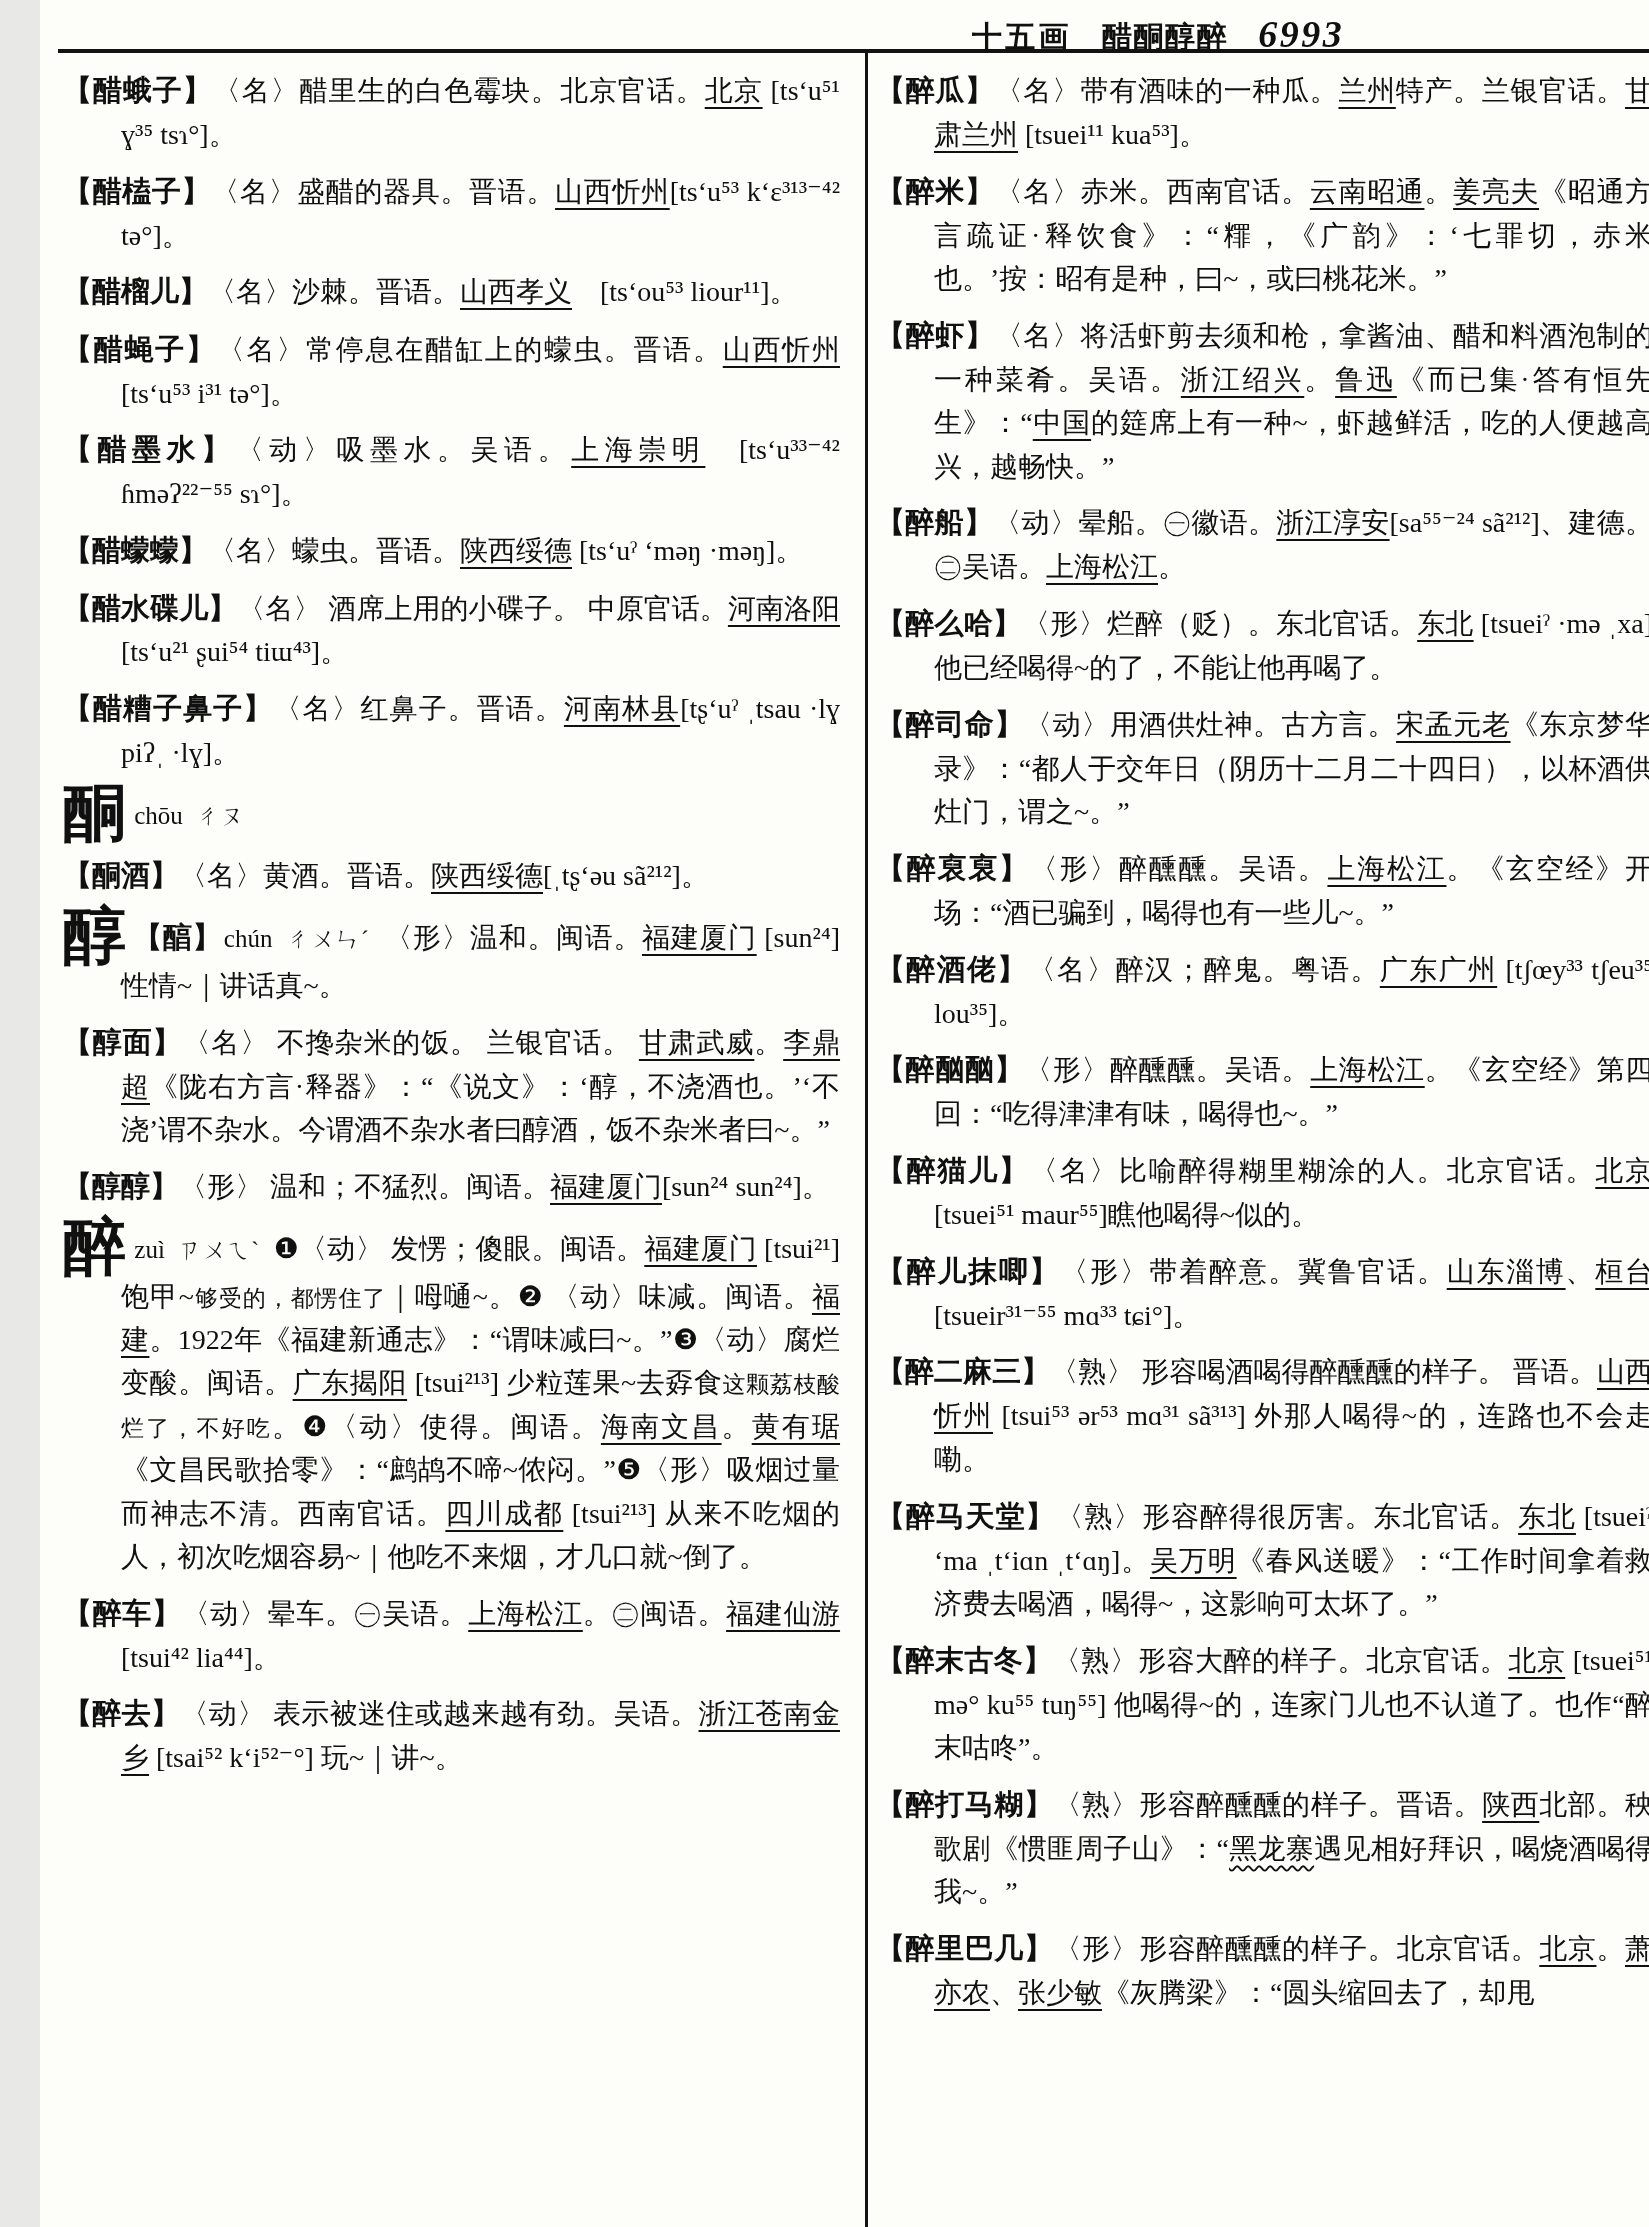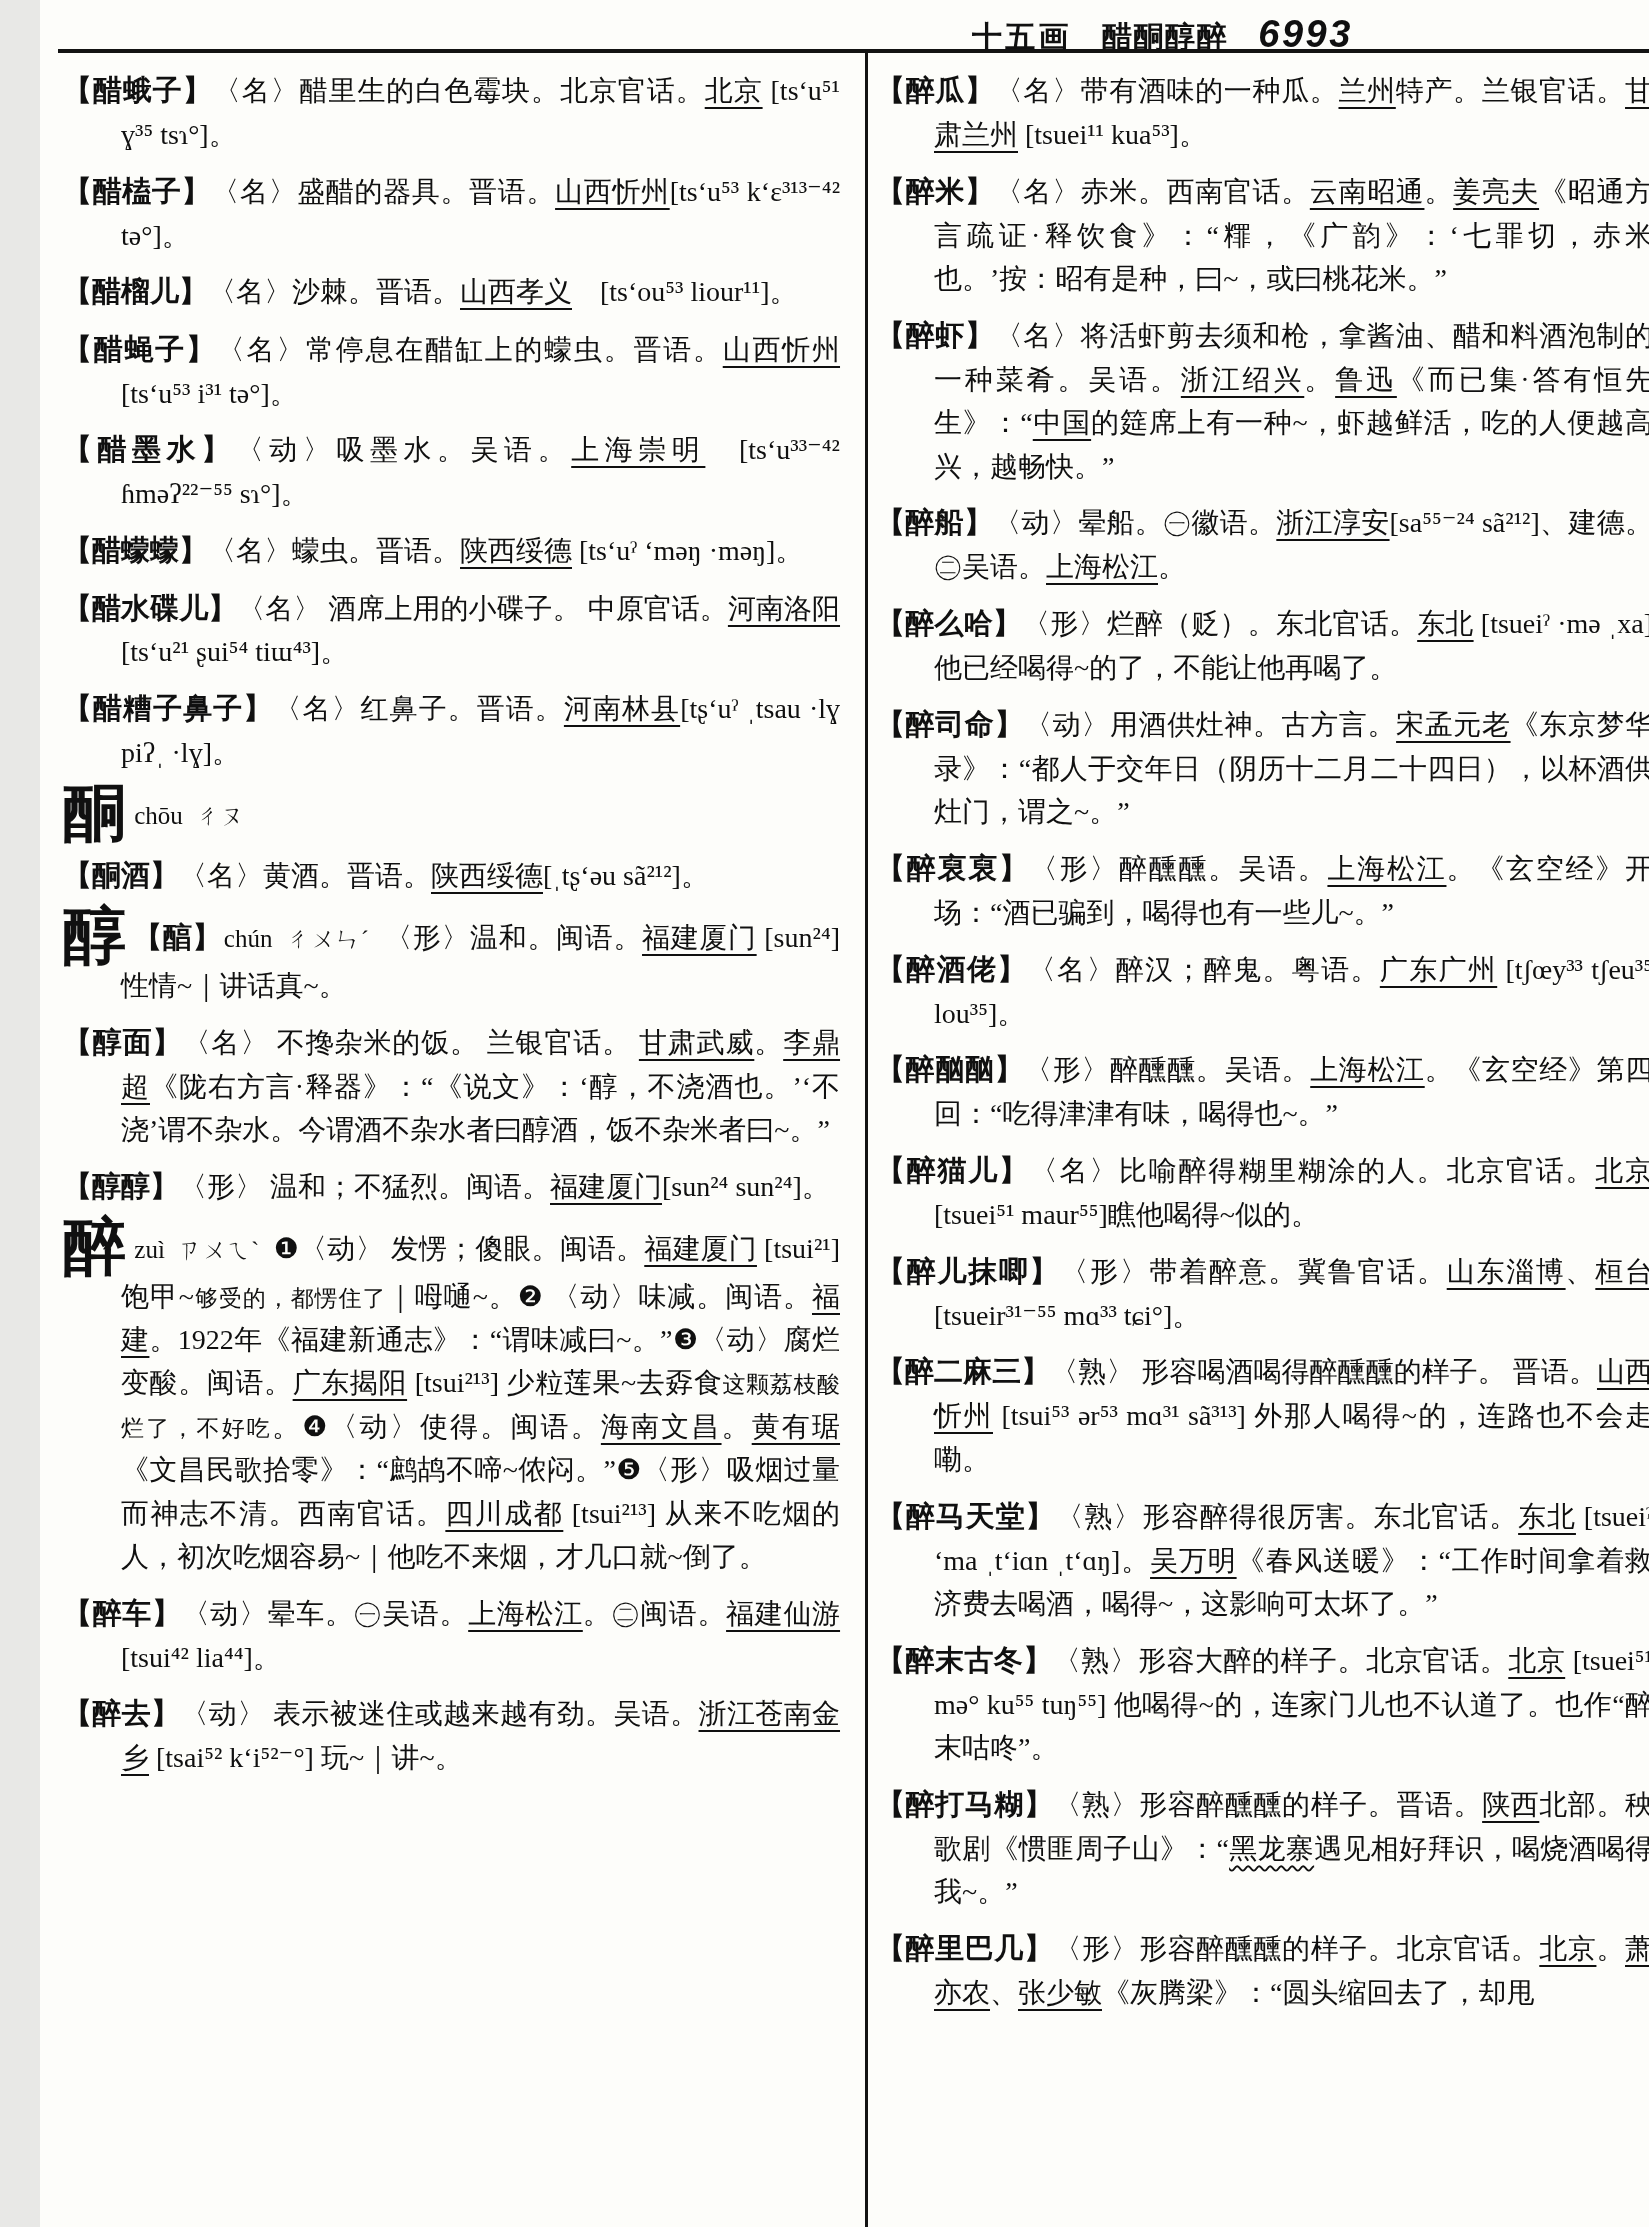--- a/index.html
+++ b/index.html
@@ -16,21 +16,21 @@
     margin-left:40px;
   }
   .pagehead{
     position:absolute;top:5px;left:932px;
     display:flex;align-items:baseline;gap:30px;
     font-weight:700;white-space:nowrap;
   }
   .pagehead .sect{font-size:30px;letter-spacing:3.3px;}
   .pagehead .chars{font-size:30px;letter-spacing:1.6px;}
   .pageno{
-    font-family:Liberation Sans, sans-serif;
+    font-family:Liberation Serif, serif;
     font-style:italic;font-weight:700;
     font-size:38px;letter-spacing:2.5px;
   }
   .toprule{position:absolute;left:18px;right:18px;top:49px;height:4.1px;background:#131313;}
   .vrule{position:absolute;left:825px;top:53px;bottom:0;width:2.5px;background:#131313;}
   .col{position:absolute;top:63px;width:777px;}
   .col-left{left:23px;}
   .col-right{left:836px;}
   .entry{margin:5px 0 12.4px;padding-left:58px;text-indent:-58px;text-align:justify;}
   .head{font-weight:700;font-size:29px;}

